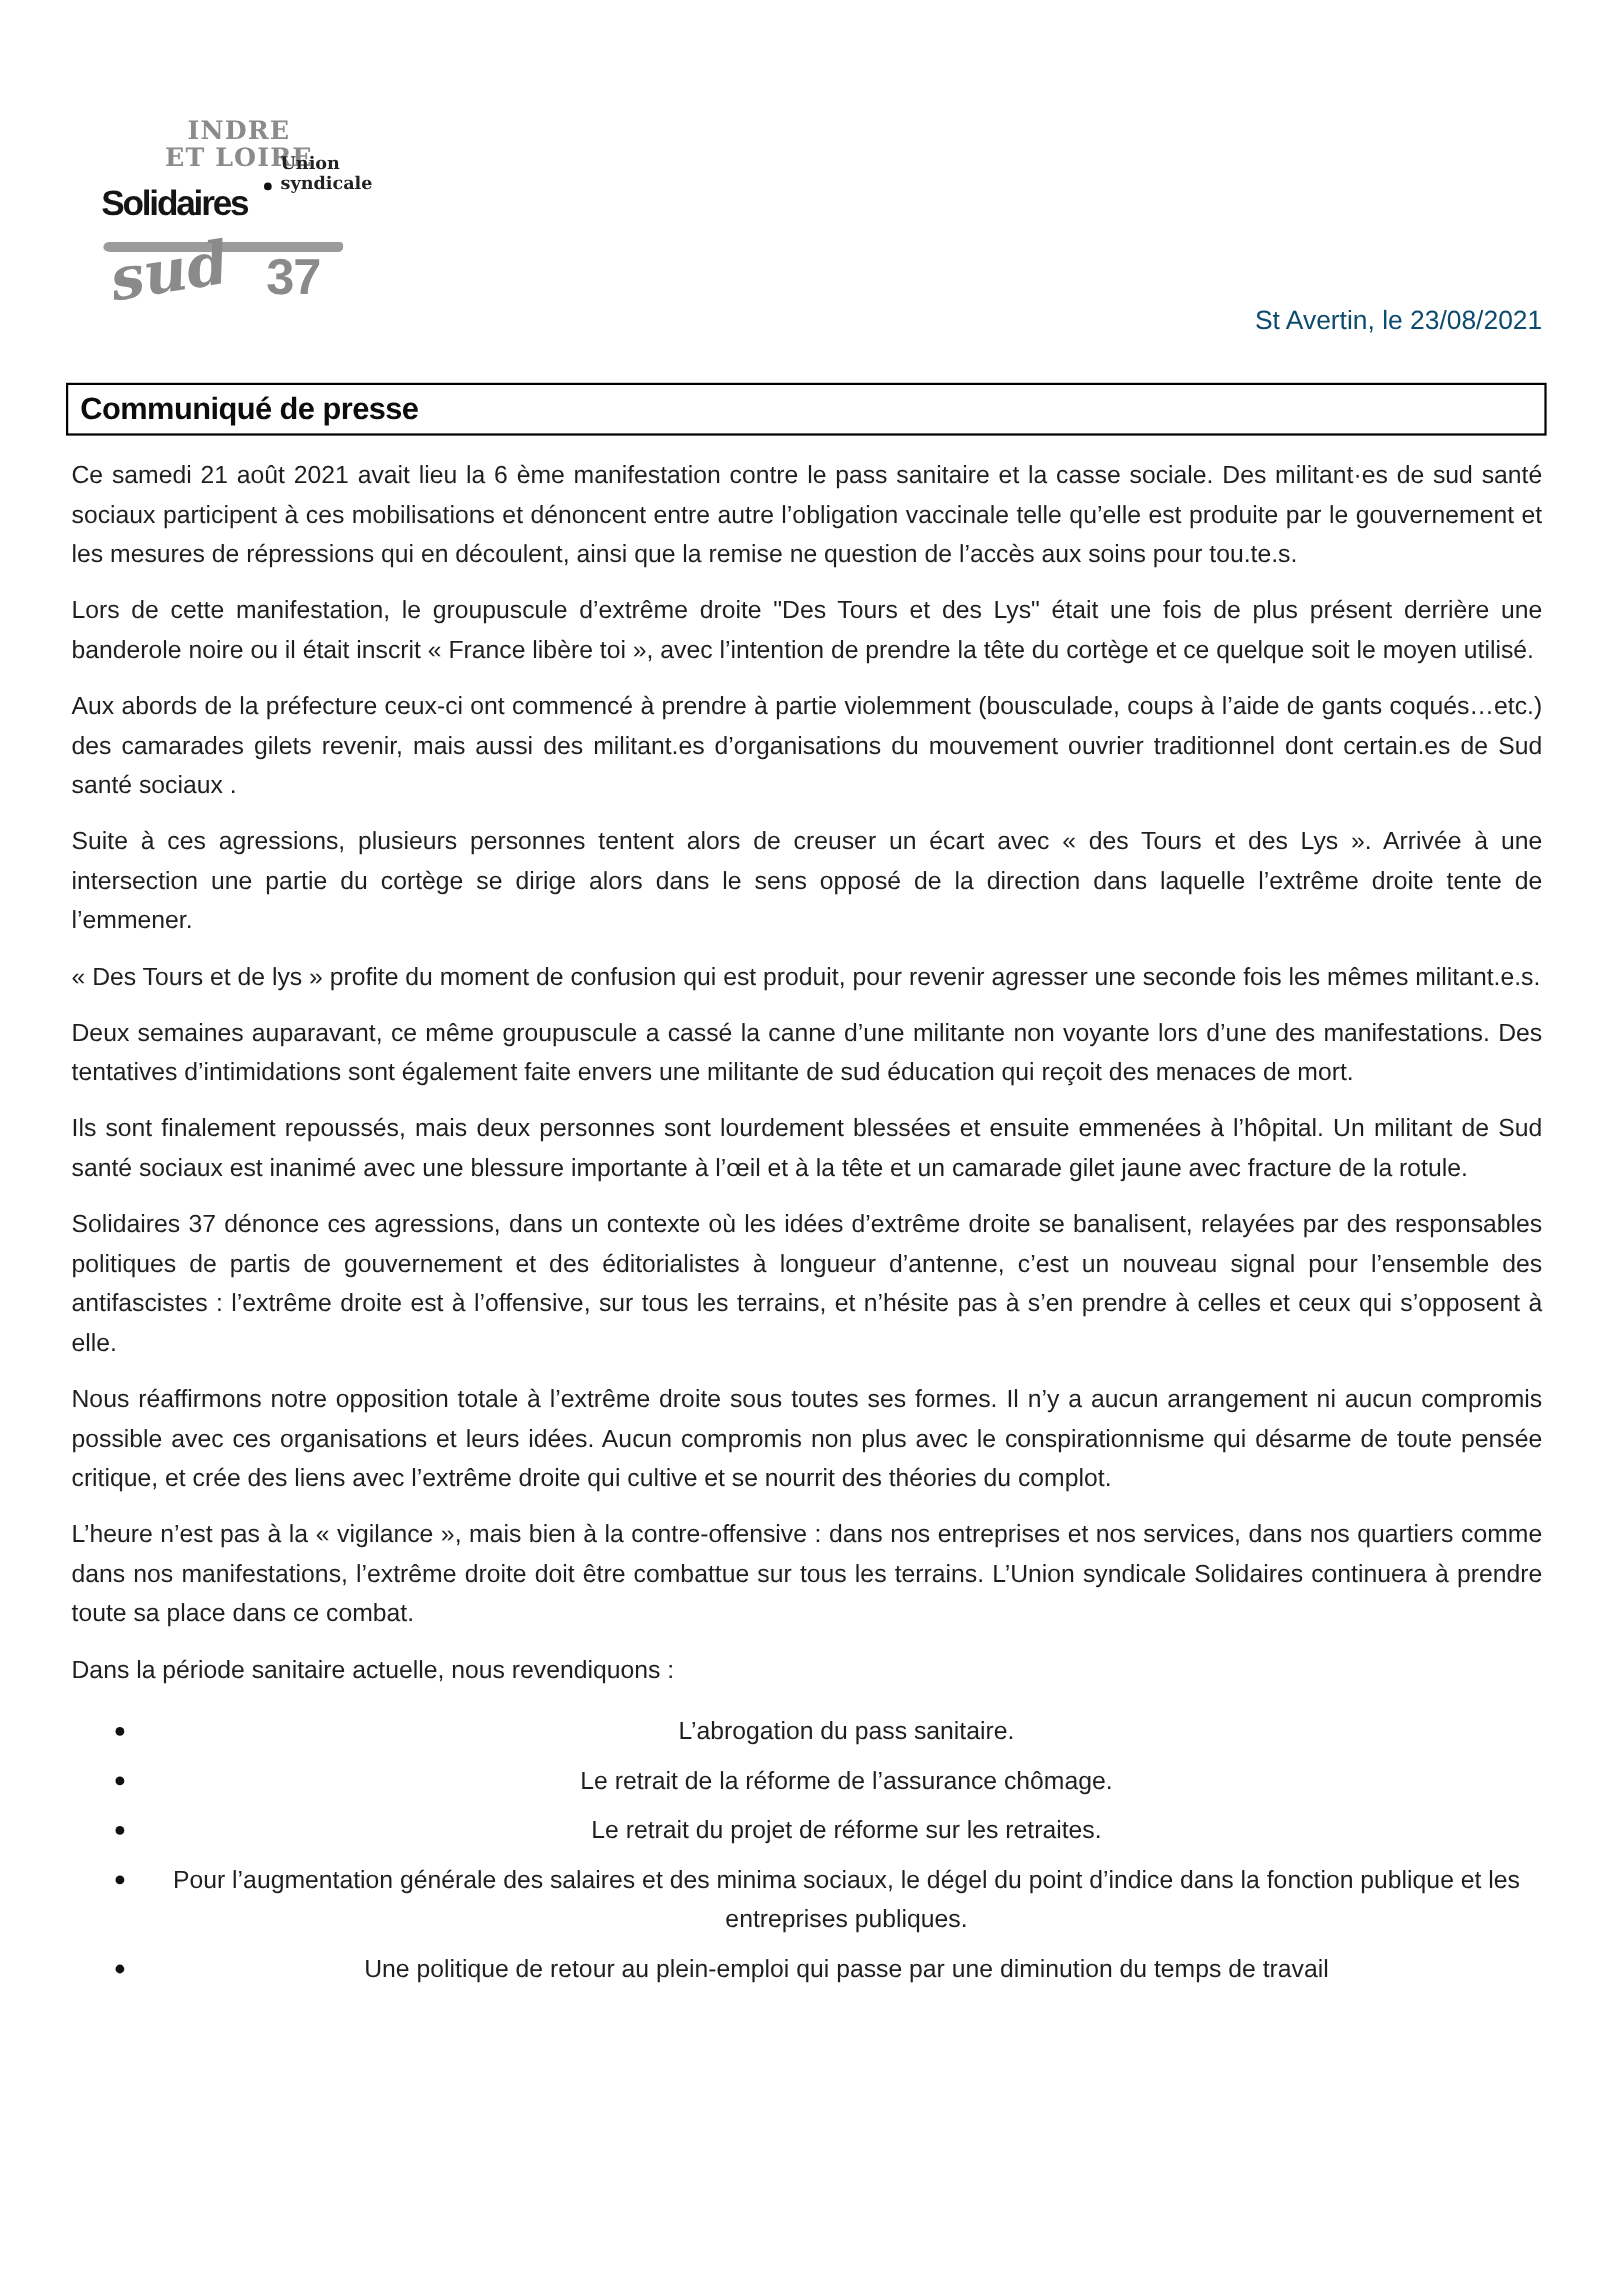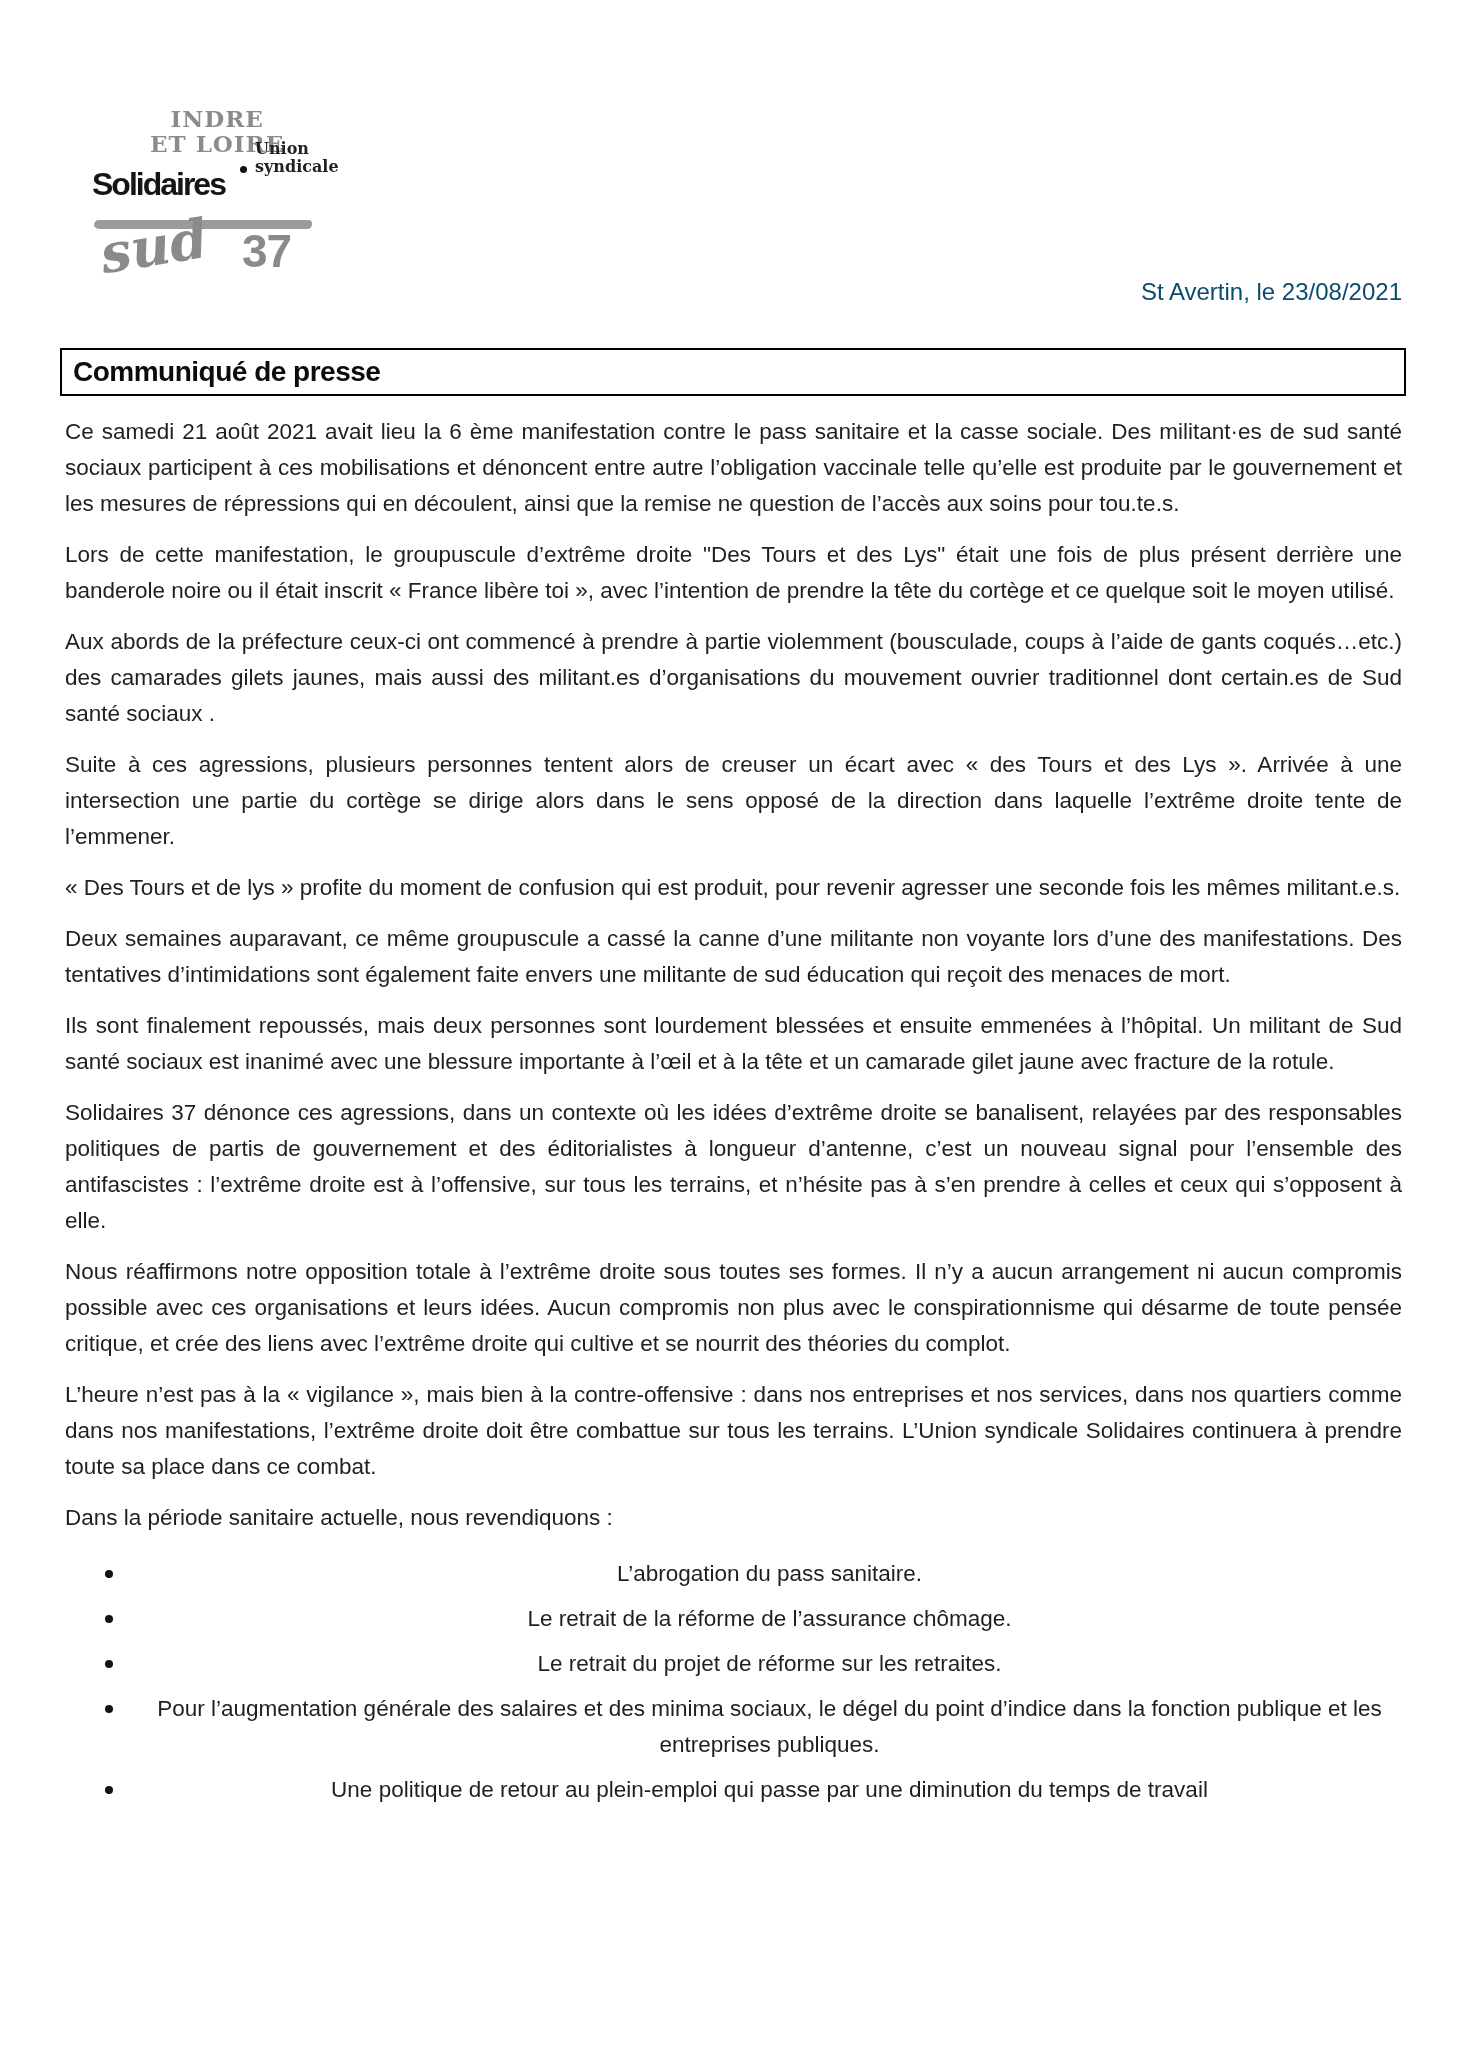--- a/index.html
+++ b/index.html
@@ -113,21 +113,21 @@
 
   <div class="date-line">St Avertin, le 23/08/2021</div>
 
   <div class="title-box">
     <span>Communiqué de presse</span>
   </div>
 
   <div class="body-text">
     <p>Ce samedi 21 août 2021 avait lieu la 6 ème manifestation contre le pass sanitaire et la casse sociale. Des militant·es de sud santé sociaux participent à ces mobilisations et dénoncent entre autre l’obligation vaccinale telle qu’elle est produite par le gouvernement et les mesures de répressions qui en découlent, ainsi que la remise ne question de l’accès aux soins pour tou.te.s.</p>
     <p>Lors de cette manifestation, le groupuscule d’extrême droite "Des Tours et des Lys" était une fois de plus présent derrière une banderole noire ou il était inscrit « France libère toi », avec l’intention de prendre la tête du cortège et ce quelque soit le moyen utilisé.</p>
-    <p>Aux abords de la préfecture ceux-ci ont commencé à prendre à partie violemment (bousculade, coups à l’aide de gants coqués…etc.) des camarades gilets jaunes, mais aussi des militant.es d’organisations du mouvement ouvrier traditionnel dont certain.es de Sud santé sociaux .</p>
+    <p>Aux abords de la préfecture ceux-ci ont commencé à prendre à partie violemment (bousculade, coups à l’aide de gants coqués…etc.) des camarades gilets revenir, mais aussi des militant.es d’organisations du mouvement ouvrier traditionnel dont certain.es de Sud santé sociaux .</p>
     <p>Suite à ces agressions, plusieurs personnes tentent alors de creuser un écart avec « des Tours et des Lys ». Arrivée à une intersection une partie du cortège se dirige alors dans le sens opposé de la direction dans laquelle l’extrême droite tente de l’emmener.</p>
     <p> « Des Tours et de lys » profite du moment de confusion qui est produit, pour revenir agresser une seconde fois les mêmes militant.e.s.</p>
     <p>Deux semaines auparavant, ce même groupuscule a cassé la canne d’une militante non voyante lors d’une des manifestations. Des tentatives d’intimidations sont également faite envers une militante de sud éducation qui reçoit des menaces de mort.</p>
     <p>Ils sont finalement repoussés, mais deux personnes sont lourdement blessées et ensuite emmenées à l’hôpital. Un militant de Sud santé sociaux est inanimé avec une blessure importante à l’œil et à la tête et un camarade gilet jaune avec  fracture de la rotule.</p>
     <p>Solidaires 37 dénonce ces agressions, dans un contexte où les idées d’extrême droite se banalisent, relayées par des responsables politiques de partis de gouvernement et des éditorialistes à longueur d’antenne, c’est un nouveau signal pour l’ensemble des antifascistes : l’extrême droite est à l’offensive, sur tous les terrains, et n’hésite pas à s’en prendre à celles et ceux qui s’opposent à elle.</p>
     <p class="gap-lg">Nous réaffirmons notre opposition totale à l’extrême droite sous toutes ses formes. Il n’y a aucun arrangement ni aucun compromis possible avec ces organisations et leurs idées. Aucun compromis non plus avec le conspirationnisme qui désarme de toute pensée critique, et crée des liens avec l’extrême droite qui cultive et se nourrit des théories du complot.</p>
     <p class="gap-lg">L’heure n’est pas à la « vigilance », mais bien à la contre-offensive : dans nos entreprises et nos services, dans nos quartiers comme dans nos manifestations, l’extrême droite doit être combattue sur tous les terrains. L’Union syndicale Solidaires continuera à prendre toute sa place dans ce combat.</p>
     <p>Dans la période sanitaire actuelle, nous revendiquons :</p>
 
     <ul class="demands">

